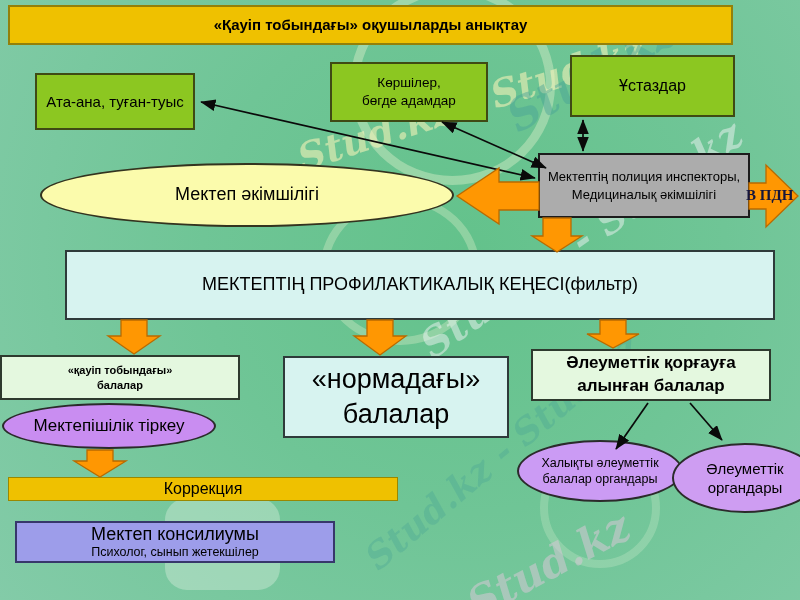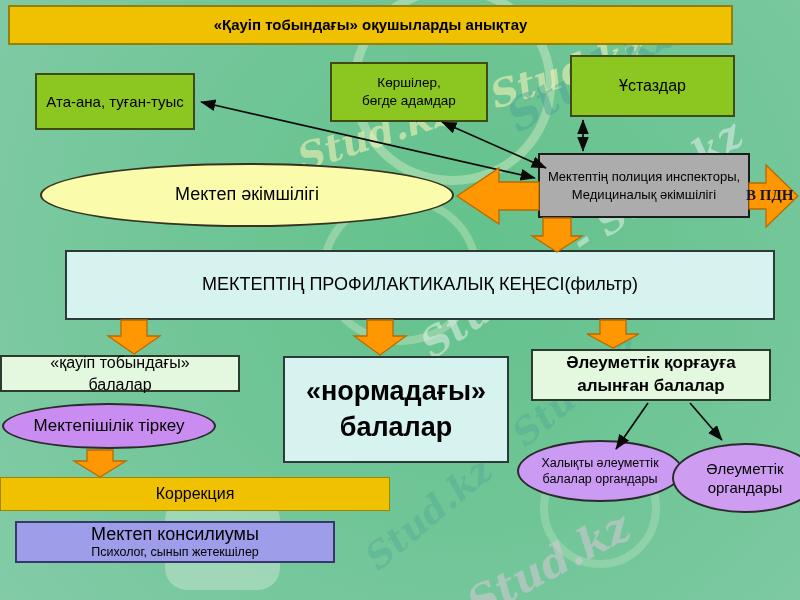--- a/index.html
+++ b/index.html
@@ -18,29 +18,29 @@
   .ell{border-radius:50%}
   #titlebar{left:8px;top:5px;width:725px;height:40px;background:#efc100;border:2px solid #93800a;
             font-size:15px;font-weight:bold;z-index:2}
   #parents{left:35px;top:73px;width:160px;height:57px;font-size:15px}
   #neighbors{left:330px;top:62px;width:158px;height:60px;font-size:13.5px}
   #teachers{left:570px;top:55px;width:165px;height:62px;font-size:16px}
   #police{left:538px;top:153px;width:212px;height:65px;background:#acacac;border:2px solid #1c1c1c;
           font-size:13px;line-height:1.35}
   #admin{left:40px;top:163px;width:414px;height:64px;background:#fbfbac;border:2px solid #33331f;font-size:18px}
   #council{left:65px;top:250px;width:710px;height:70px;background:#d7f3f0;border:2px solid #2e3a3a;font-size:18px}
-  #risk{left:0px;top:355px;width:240px;height:37px;background:#e4f8df;border:2px solid #2e3a2e;
-        font-size:16px;font-weight:normal;line-height:1.35}
+  #risk{left:0px;top:355px;width:240px;height:45px;background:#e4f8df;border:2px solid #2e3a2e;
+        font-size:11px;font-weight:bold;line-height:1.35}
   #register{left:2px;top:403px;width:214px;height:46px;background:#c98df1;border:2px solid #2b2b2b;font-size:17px}
-  #correction{left:0px;top:477px;width:390px;height:34px;background:#efc100;border:1px solid #9a8800;font-size:16px}
+  #correction{left:8px;top:477px;width:390px;height:24px;background:#efc100;border:1px solid #9a8800;font-size:16px}
   #consilium{left:15px;top:521px;width:320px;height:42px;background:#9d9dea;border:2px solid #37376b;line-height:1.2}
   #consilium .l1{font-size:18px}
   #consilium .l2{font-size:12.5px}
-  #norm{left:283px;top:356px;width:226px;height:107px;background:#d7f3f0;border:2px solid #2e3a3a;
-        font-size:27px;font-weight:bold;line-height:1.3}
+  #norm{left:283px;top:356px;width:226px;height:82px;background:#d7f3f0;border:2px solid #2e3a3a;
+        font-size:27px;font-weight:normal;line-height:1.3}
   #social{left:531px;top:349px;width:240px;height:52px;background:#e4f8df;border:2px solid #2e3a2e;
           font-size:17px;font-weight:bold;line-height:1.35}
   #socorg{left:517px;top:440px;width:166px;height:62px;background:#cb9bf4;border:2px solid #2b2b2b;
           font-size:12.5px;z-index:2}
   #guardorg{left:672px;top:443px;width:146px;height:70px;background:#ce9df2;border:2px solid #2b2b2b;
             font-size:15px;z-index:3}
   #connectors{position:absolute;left:0;top:0;z-index:4;pointer-events:none}
   #pdnlabel{position:absolute;left:746px;top:187px;width:54px;text-align:left;z-index:5;
             font-family:"Liberation Serif",serif;font-weight:bold;font-size:15px;color:#15153c}
 </style>

